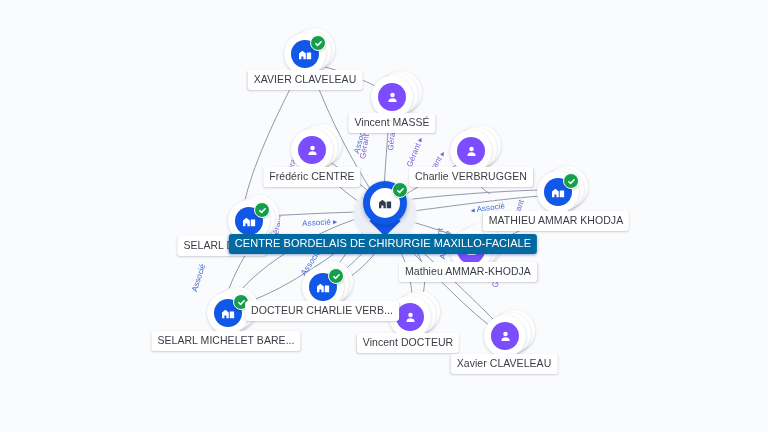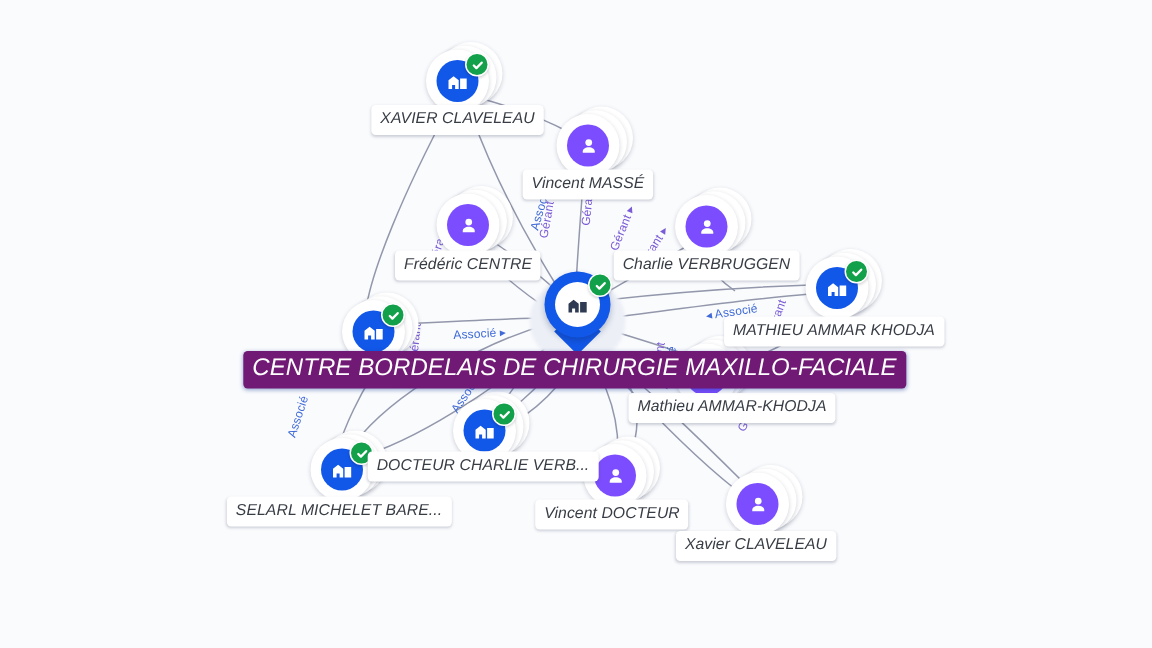--- a/index.html
+++ b/index.html
@@ -105,26 +105,25 @@
     background:#ffffff;
     color:#3a3f४7;
     color:#383d45;
     font-size:10.5px;
     line-height:1;
     padding:4px 6px 5px 6px;
     border-radius:3px;
     box-shadow:0 1px 2px rgba(40,50,80,.22);
     transform:translateX(-50%);
     letter-spacing:.05px;
-    font-style:italic;
   }
   .label.selected{
-    background:#701a75;
+    background:#0369a1;
     color:#ffffff;
-    font-size:16px;
+    font-size:11px;
     box-shadow:0 1px 3px rgba(20,60,150,.45);
     z-index:60;
   }
 
   
   .etext{
     position:absolute;
     font-size:8px;
     white-space:nowrap;
     transform-origin:0 0;
@@ -392,20 +391,20 @@
     </div>
 
   <div id="node-labels">
       <div class="label selected" style="left: 383px; top: 234px;">CENTRE BORDELAIS DE CHIRURGIE MAXILLO-FACIALE</div>
       <div class="label" style="left: 305px; top: 70px;">XAVIER CLAVELEAU</div>
       <div class="label" style="left: 392px; top: 113px;">Vincent MASSÉ</div>
       <div class="label" style="left: 312px; top: 167px;">Frédéric CENTRE</div>
       <div class="label" style="left: 471px; top: 167px;">Charlie VERBRUGGEN</div>
       <div class="label" style="left: 556px; top: 211px;">MATHIEU AMMAR KHODJA</div>
       <div class="label" style="left: 222px; top: 236px;">SELARL DU DO</div>
-      <div class="label" style="left: 488px; top: 262px; text-align: right;">Mathieu AMMAR-KHODJA</div>
+      <div class="label" style="left: 468px; top: 262px; text-align: right;">Mathieu AMMAR-KHODJA</div>
       <div class="label" style="left: 322px; top: 301px;">DOCTEUR CHARLIE VERB...</div>
       <div class="label" style="left: 226px; top: 331px;">SELARL MICHELET BARE...</div>
       <div class="label" style="left: 408px; top: 333px;">Vincent DOCTEUR</div>
       <div class="label" style="left: 504px; top: 354px;">Xavier CLAVELEAU</div>
     </div>
 
 </div>
 
 </body></html>

